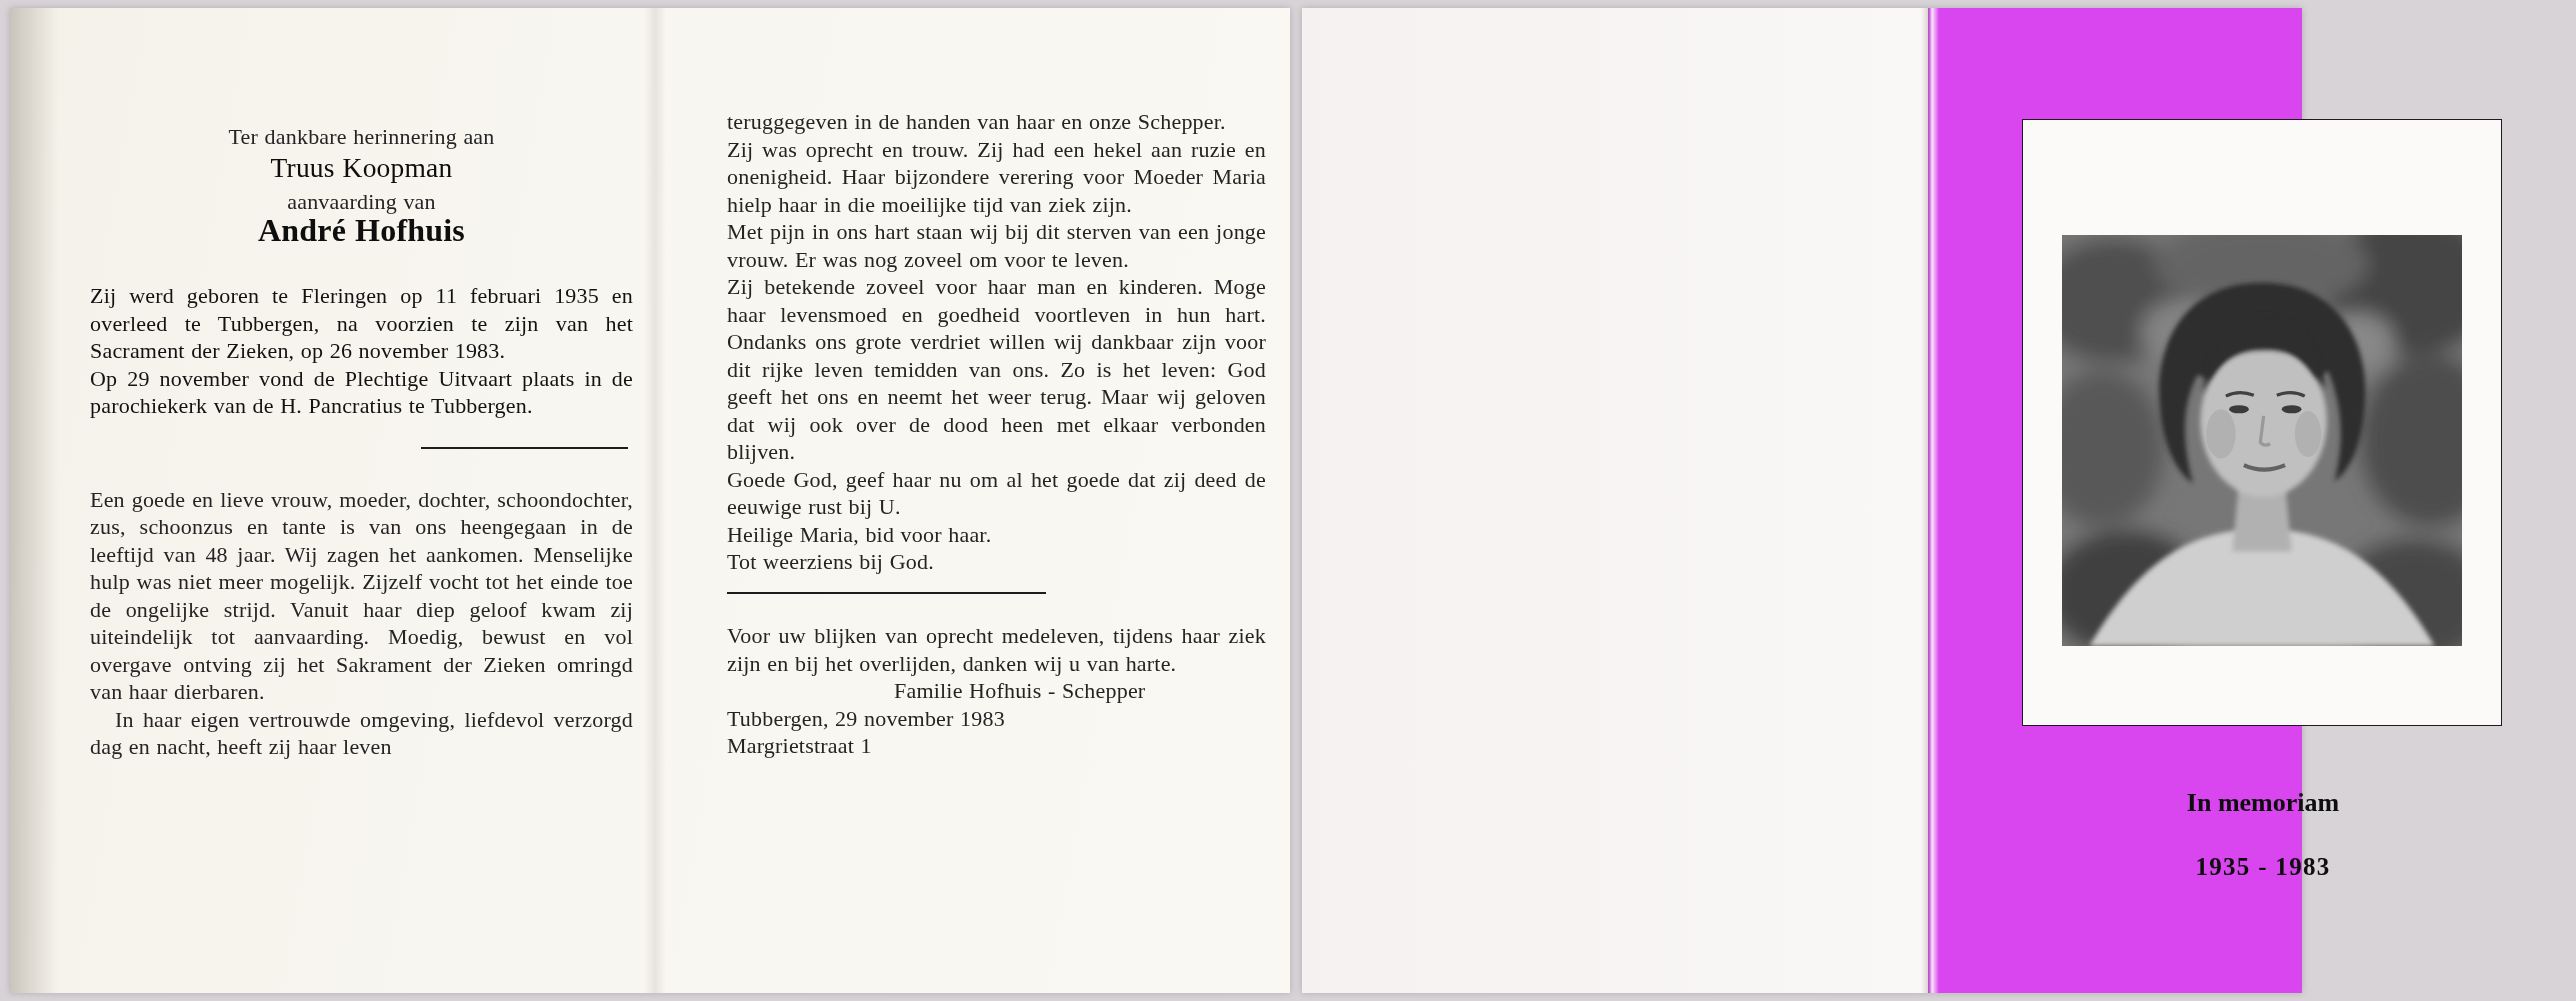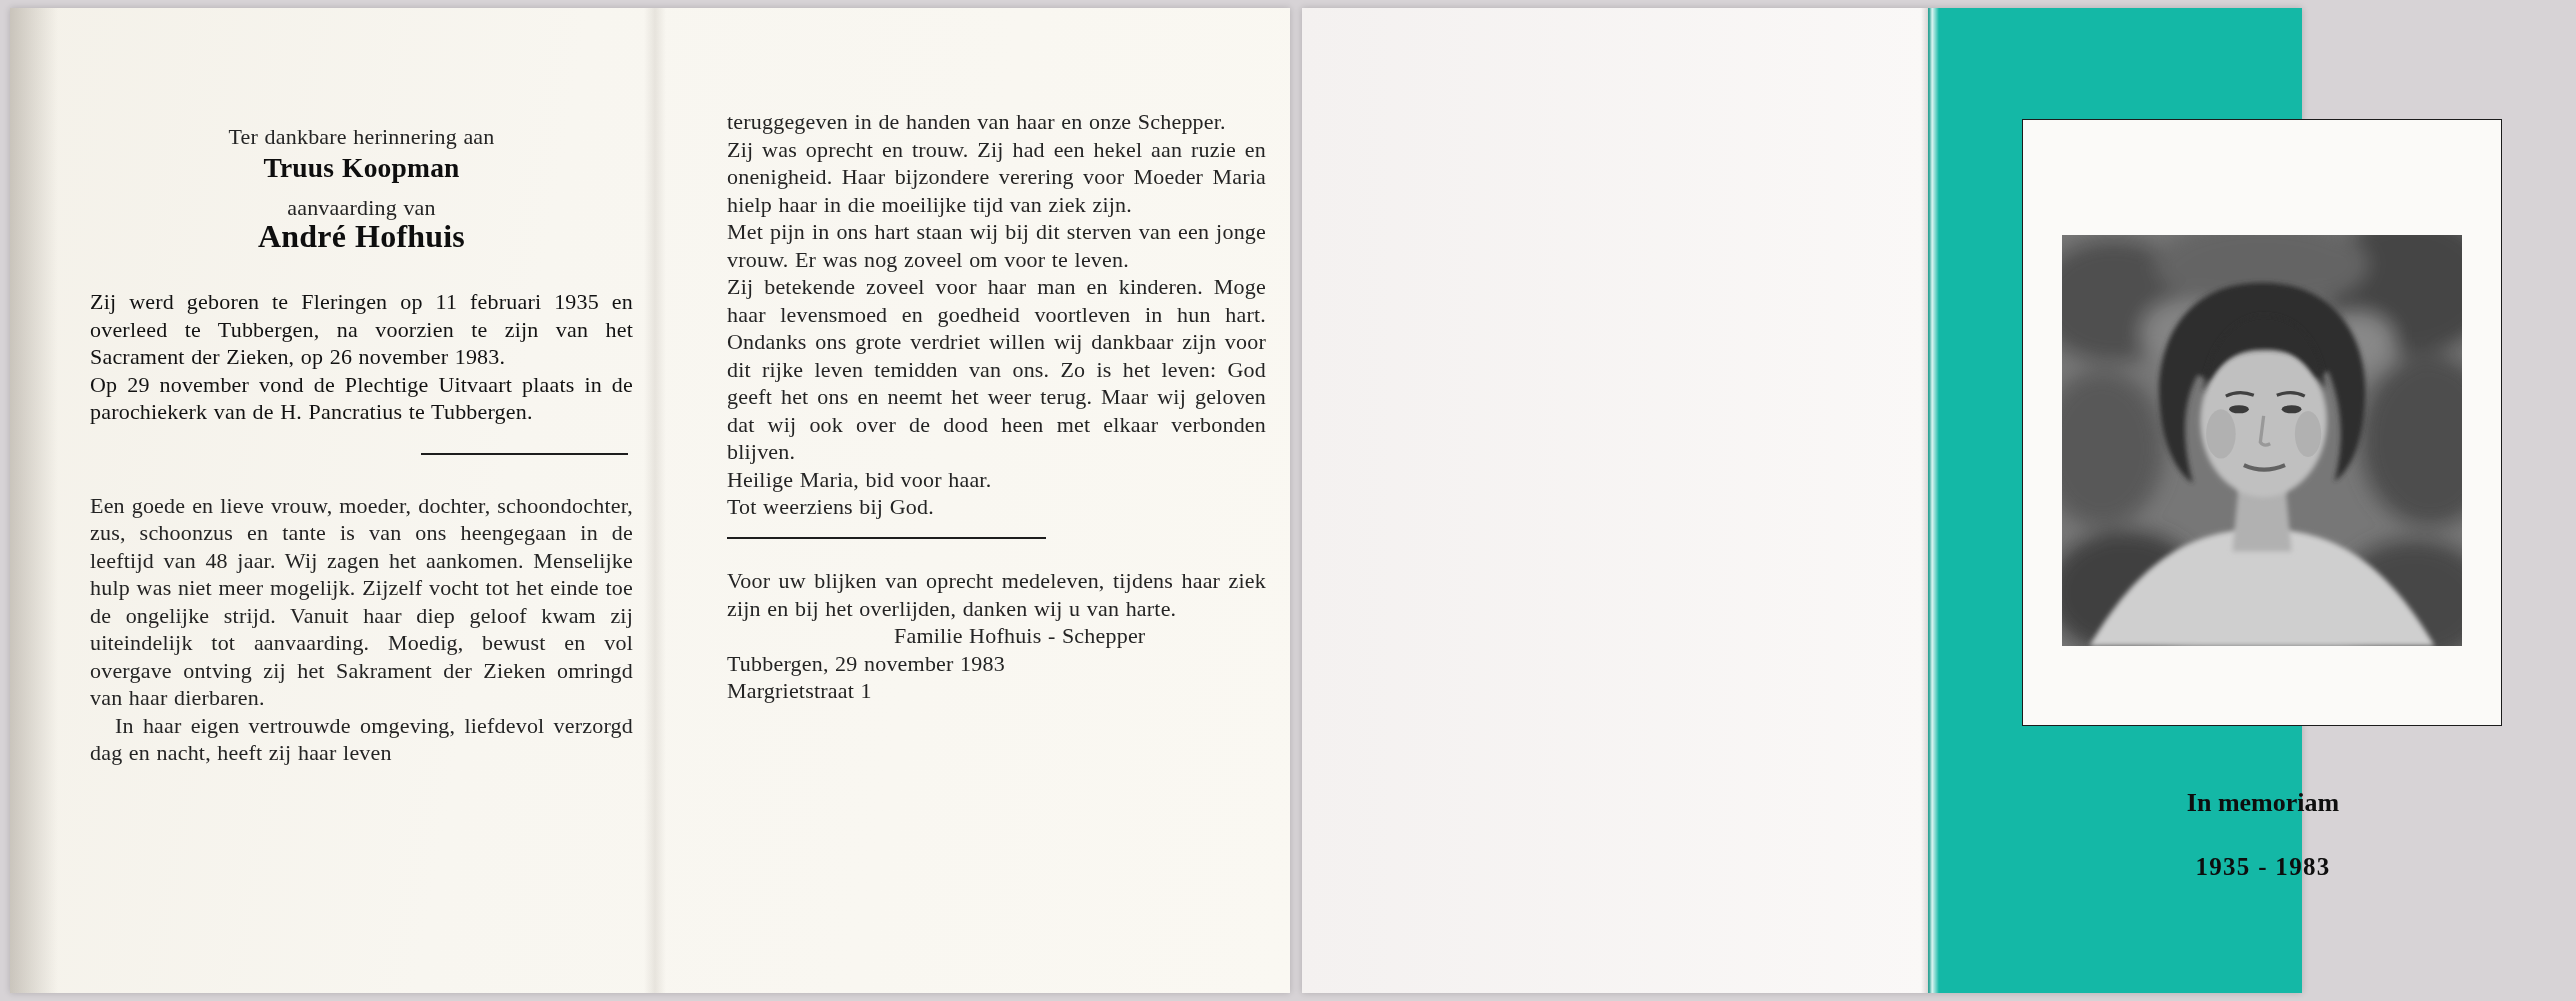--- a/index.html
+++ b/index.html
@@ -21,21 +21,21 @@
   .card-left .edge-fold {
     position:absolute; left:0; top:0; bottom:0; width:48px;
     background:linear-gradient(90deg, rgba(110,100,90,0.32), rgba(110,100,90,0));
   }
   .card-left .center-fold {
     position:absolute; left:634px; top:0; bottom:0; width:22px;
     background:linear-gradient(90deg, rgba(0,0,0,0), rgba(140,130,120,0.16) 50%, rgba(0,0,0,0));
   }
   .card-right {
     left:1302px; width:1000px;
-    background:#14b8a6;
+    background:#d946ef;
   }
   .card-right .left-half {
     position:absolute; left:0; top:0; bottom:0; width:626px;
     background:linear-gradient(90deg,#f4f1f0,#faf8f7);
   }
   .card-right .crease {
     position:absolute; left:619px; top:0; bottom:0; width:18.4px;
     background:linear-gradient(90deg, rgba(0,0,0,0), rgba(120,110,110,0.28) 45%, rgba(255,255,255,0.85) 62%, rgba(0,0,0,0));
   }
   .col {
@@ -43,21 +43,21 @@
     font-size:22px; line-height:27.5px;
     text-align:justify;
     letter-spacing:0.2px; word-spacing:0.8px;
     color:#242424;
   }
   .col p { margin:0; }
   .col-1 { left:80px; top:115px; width:543px; }
   .col-2 { left:717px; top:100px; width:539px; }
   .center { text-align:center; }
   .intro { margin-bottom:11.7px; }
-  .name { font-size:27.5px; line-height:33px; font-weight:700; color:#0e0e0e; margin-bottom:10px; }
+  .name { font-size:27.5px; line-height:33px; font-weight:400; color:#0e0e0e; margin-bottom:4px; }
   .relation { margin-bottom:13.4px; }
   .spouse { font-size:32px; line-height:30px; font-weight:700; color:#0e0e0e; margin-bottom:37px; }
   .bold-p { font-weight:400; color:#121212; }
   .indent { text-indent:25px; }
   hr.rule { border:0; border-top:2.5px solid #1d1d1d; height:0; }
   .rule-1 { width:207px; margin:27px 5px 37px auto; }
   .rule-2 { width:319px; margin:16.7px auto 28px 0; }
   .sign { margin-top:22px; padding-left:167px; }
   .place { margin-top:22px; }
   .photo-frame {
@@ -93,20 +93,21 @@
       <hr class="rule rule-1">
       <p>Een goede en lieve vrouw, moeder, dochter, schoondochter, zus, schoonzus en tante is van ons heengegaan in de leeftijd van 48 jaar. Wij zagen het aankomen. Menselijke hulp was niet meer mogelijk. Zijzelf vocht tot het einde toe de ongelijke strijd. Vanuit haar diep geloof kwam zij uiteindelijk tot aanvaarding. Moedig, bewust en vol overgave ontving zij het Sakrament der Zieken omringd van haar dierbaren.</p>
       <p class="indent">In haar eigen vertrouwde omgeving, liefdevol verzorgd dag en nacht, heeft zij haar leven</p>
     </div>
 
     <div class="col col-2">
       <p>teruggegeven in de handen van haar en onze Schepper.</p>
       <p>Zij was oprecht en trouw. Zij had een hekel aan ruzie en onenigheid. Haar bijzondere verering voor Moeder Maria hielp haar in die moeilijke tijd van ziek zijn.</p>
       <p>Met pijn in ons hart staan wij bij dit sterven van een jonge vrouw. Er was nog zoveel om voor te leven.</p>
       <p>Zij betekende zoveel voor haar man en kinderen. Moge haar levensmoed en goedheid voortleven in hun hart. Ondanks ons grote verdriet willen wij dankbaar zijn voor dit rijke leven temidden van ons. Zo is het leven: God geeft het ons en neemt het weer terug. Maar wij geloven dat wij ook over de dood heen met elkaar verbonden blijven.</p>
+      <p>Goede God, geef haar nu om al het goede dat zij deed de eeuwige rust bij U.</p>
       <p>Heilige Maria, bid voor haar.</p>
       <p>Tot weerziens bij God.</p>
       <hr class="rule rule-2">
       <p>Voor uw blijken van oprecht medeleven, tijdens haar ziek zijn en bij het overlijden, danken wij u van harte.</p>
       <p class="sign">Familie Hofhuis - Schepper</p>
       <p class="place">Tubbergen, 29 november 1983</p>
       <p>Margrietstraat 1</p>
     </div>
   </section>
 

